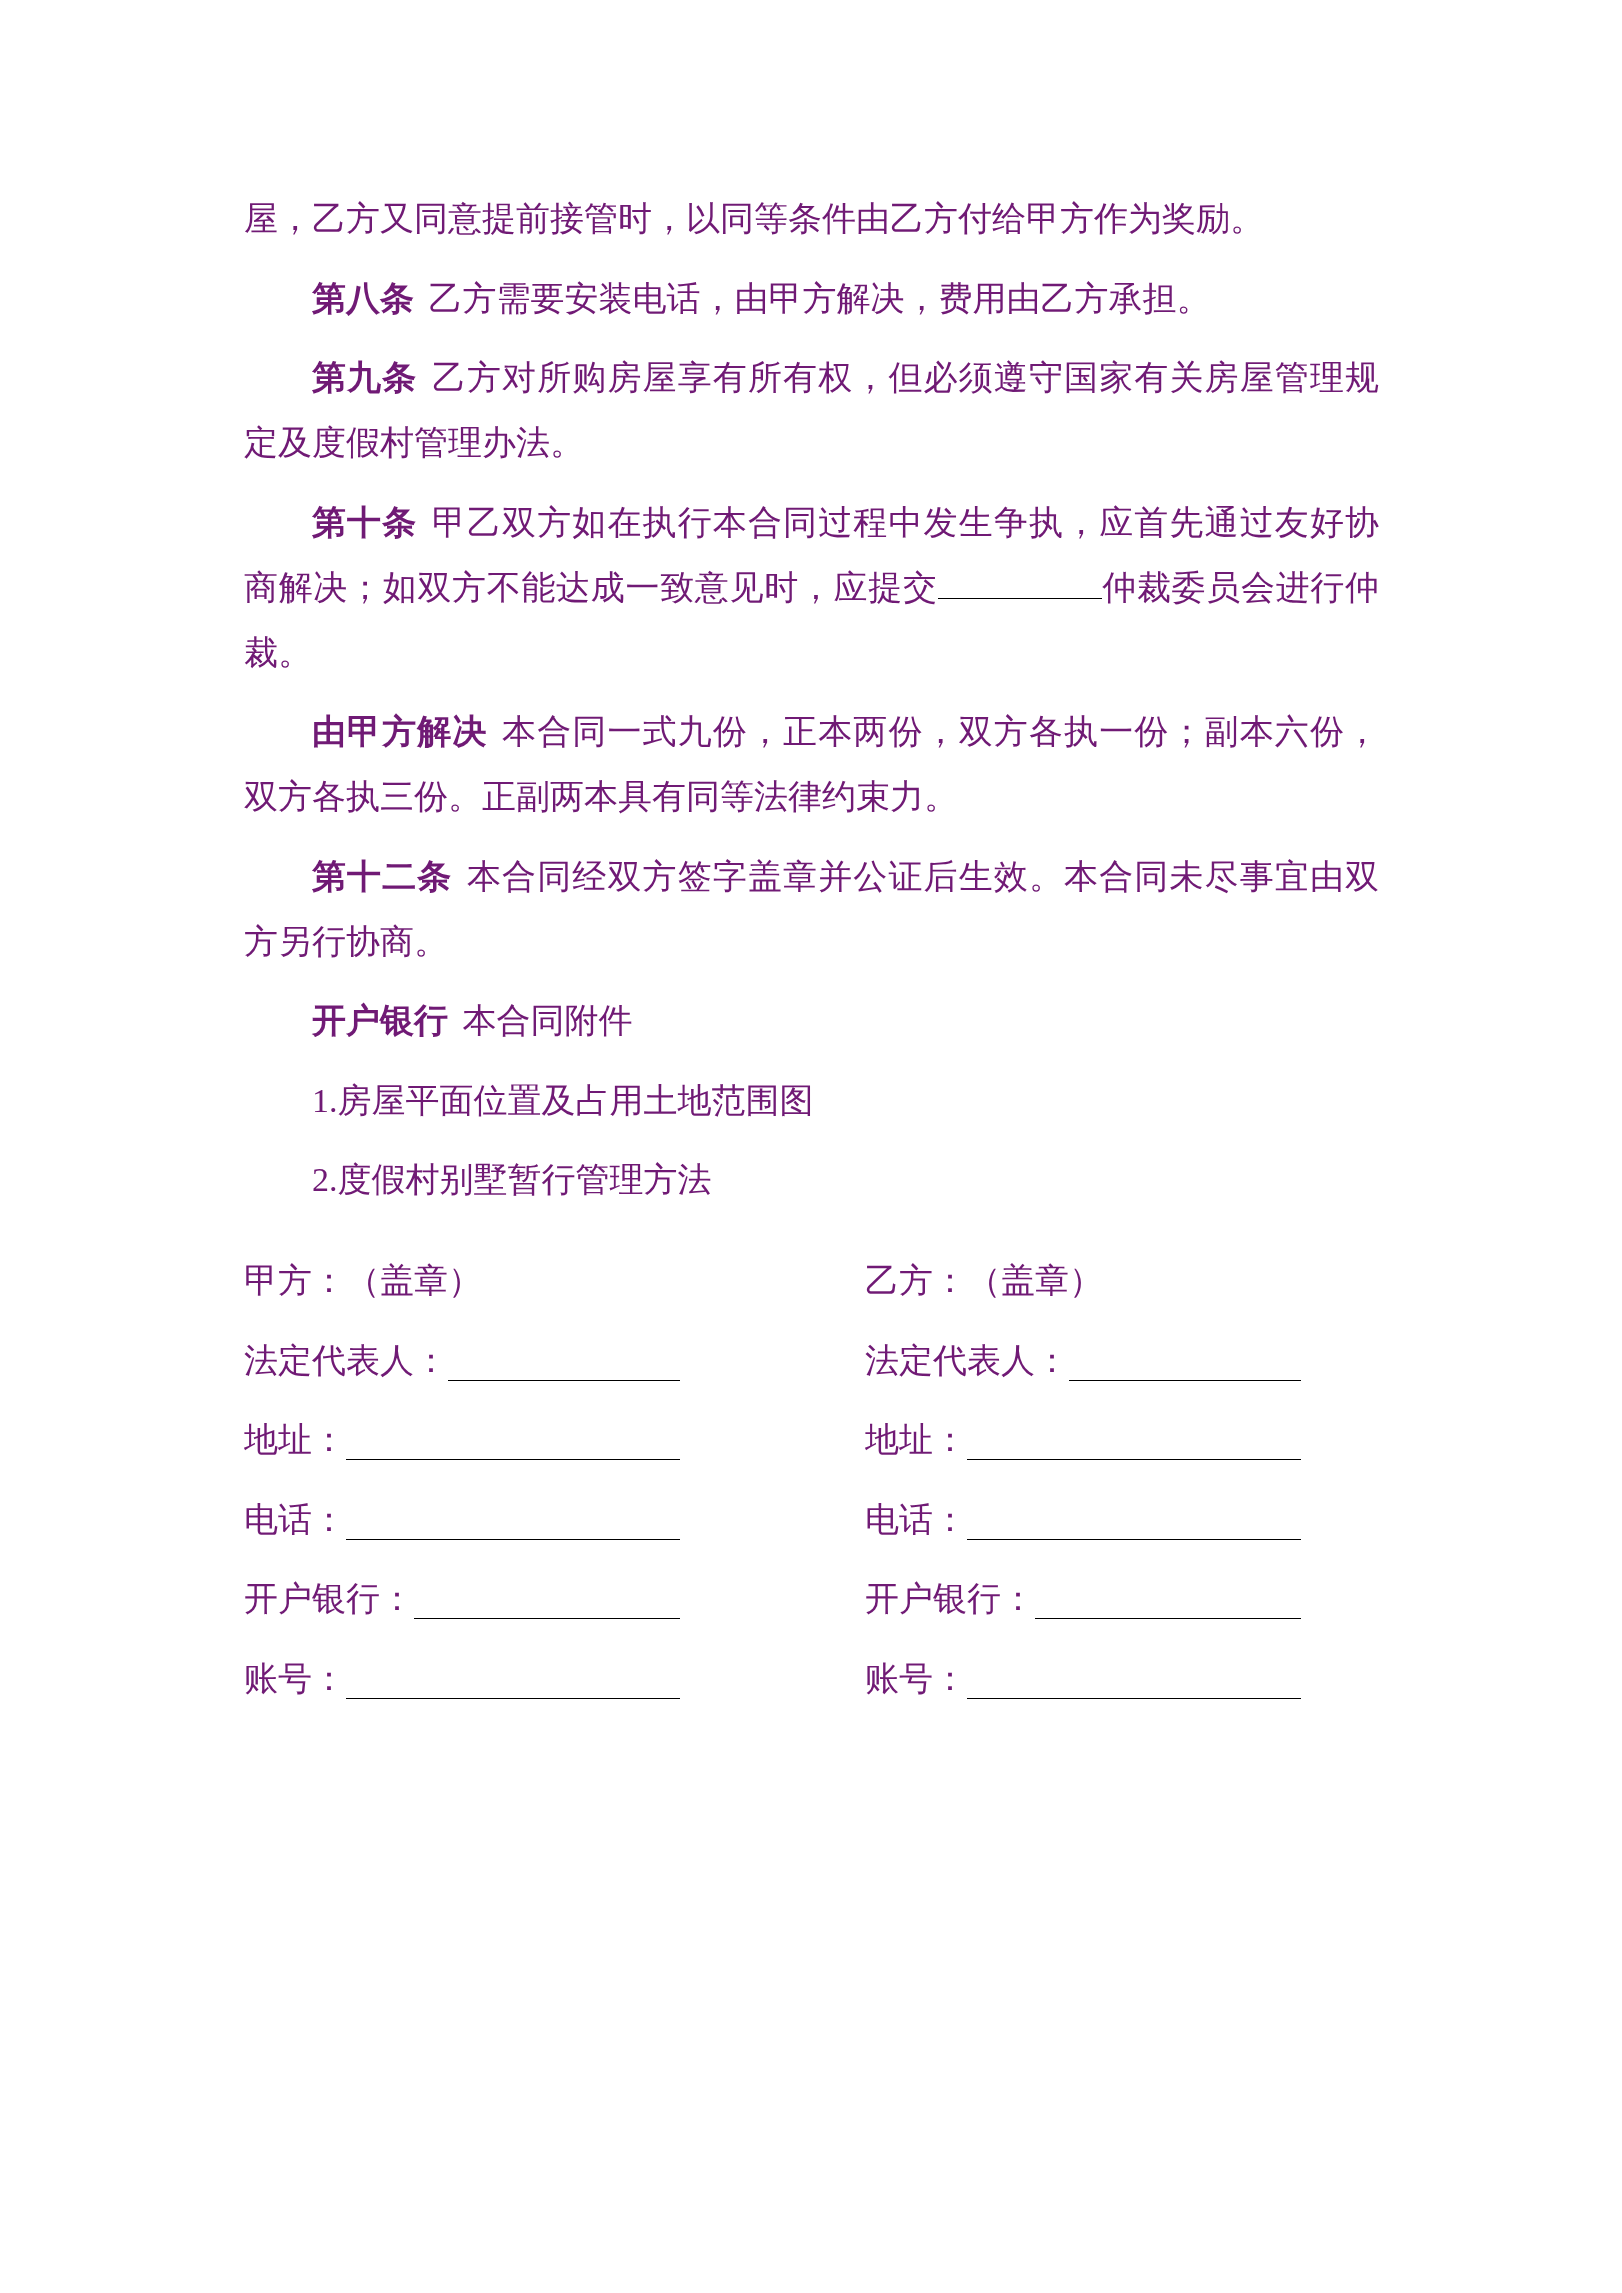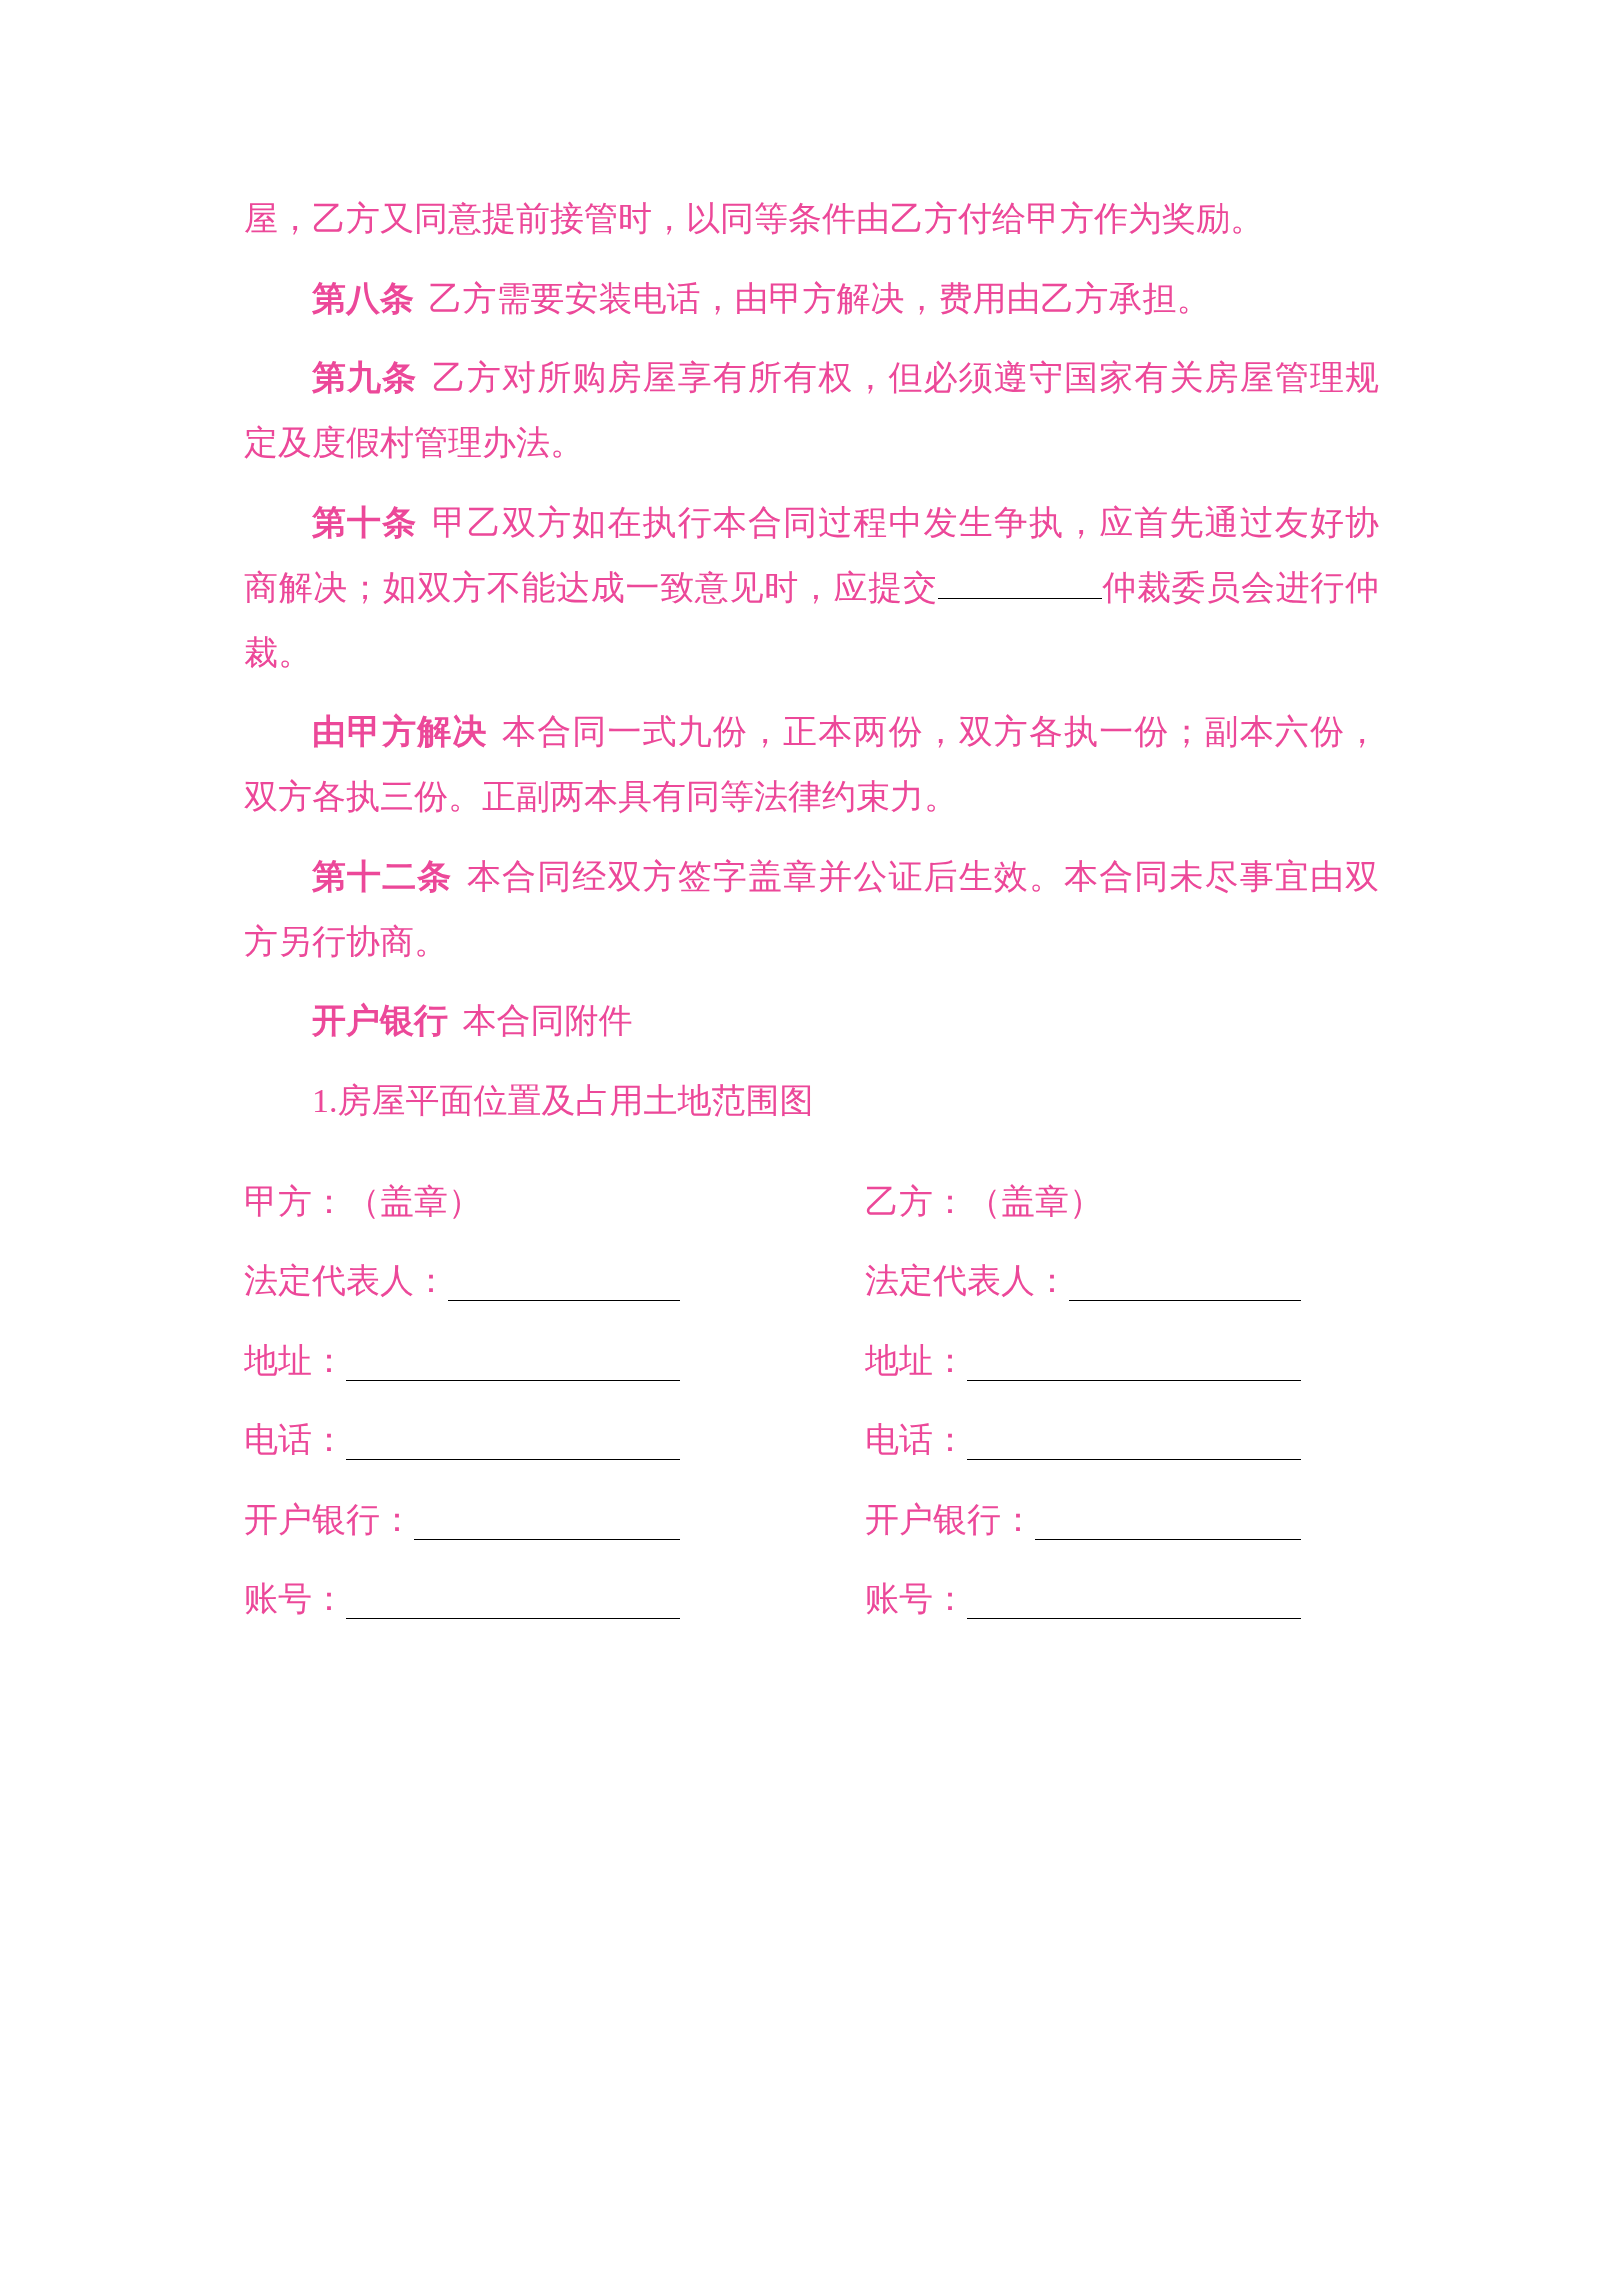--- a/index.html
+++ b/index.html
@@ -7,21 +7,21 @@
     padding: 0;
     background: #ffffff;
   }
   .page {
     position: relative;
     width: 1623px;
     min-height: 2294px;
     box-sizing: border-box;
     padding: 186px 244px 109px 244px;
     background: #ffffff;
-    color: #ec4899;
+    color: #701a75;
     font-family: "Liberation Serif", "DejaVu Serif", serif;
     font-size: 34px;
   }
   .para {
     margin: 0 0 14.5px 0;
     line-height: 65px;
     text-align: justify;
     text-indent: 68px;
   }
   .para.no-indent {
@@ -81,20 +81,21 @@
   <p class="para"><span class="term">第十条</span><span>甲乙双方如在执行本合同过程中发生争执，应首先通过友好协商解决；如双方不能达成一致意见时，应提交</span><span class="blank"></span><span>仲裁委员会进行仲裁。</span></p>
 
   <p class="para"><span class="term">由甲方解决</span><span>本合同一式九份，正本两份，双方各执一份；副本六份，双方各执三份。正副两本具有同等法律约束力。</span></p>
 
   <p class="para"><span class="term">第十二条</span><span>本合同经双方签字盖章并公证后生效。本合同未尽事宜由双方另行协商。</span></p>
 
   <p class="para"><span class="term">开户银行</span><span>本合同附件</span></p>
 
   <p class="para">1.房屋平面位置及占用土地范围图</p>
 
+  <p class="para">2.度假村别墅暂行管理方法</p>
 
   <div class="sig-section">
 
     <div class="sig-col">
       <p class="sig-title">甲方：（盖章）</p>
       <div class="sig-row">
         <span class="sig-label">法定代表人：</span>
         <span class="sig-line"></span>
       </div>
       <div class="sig-row">

